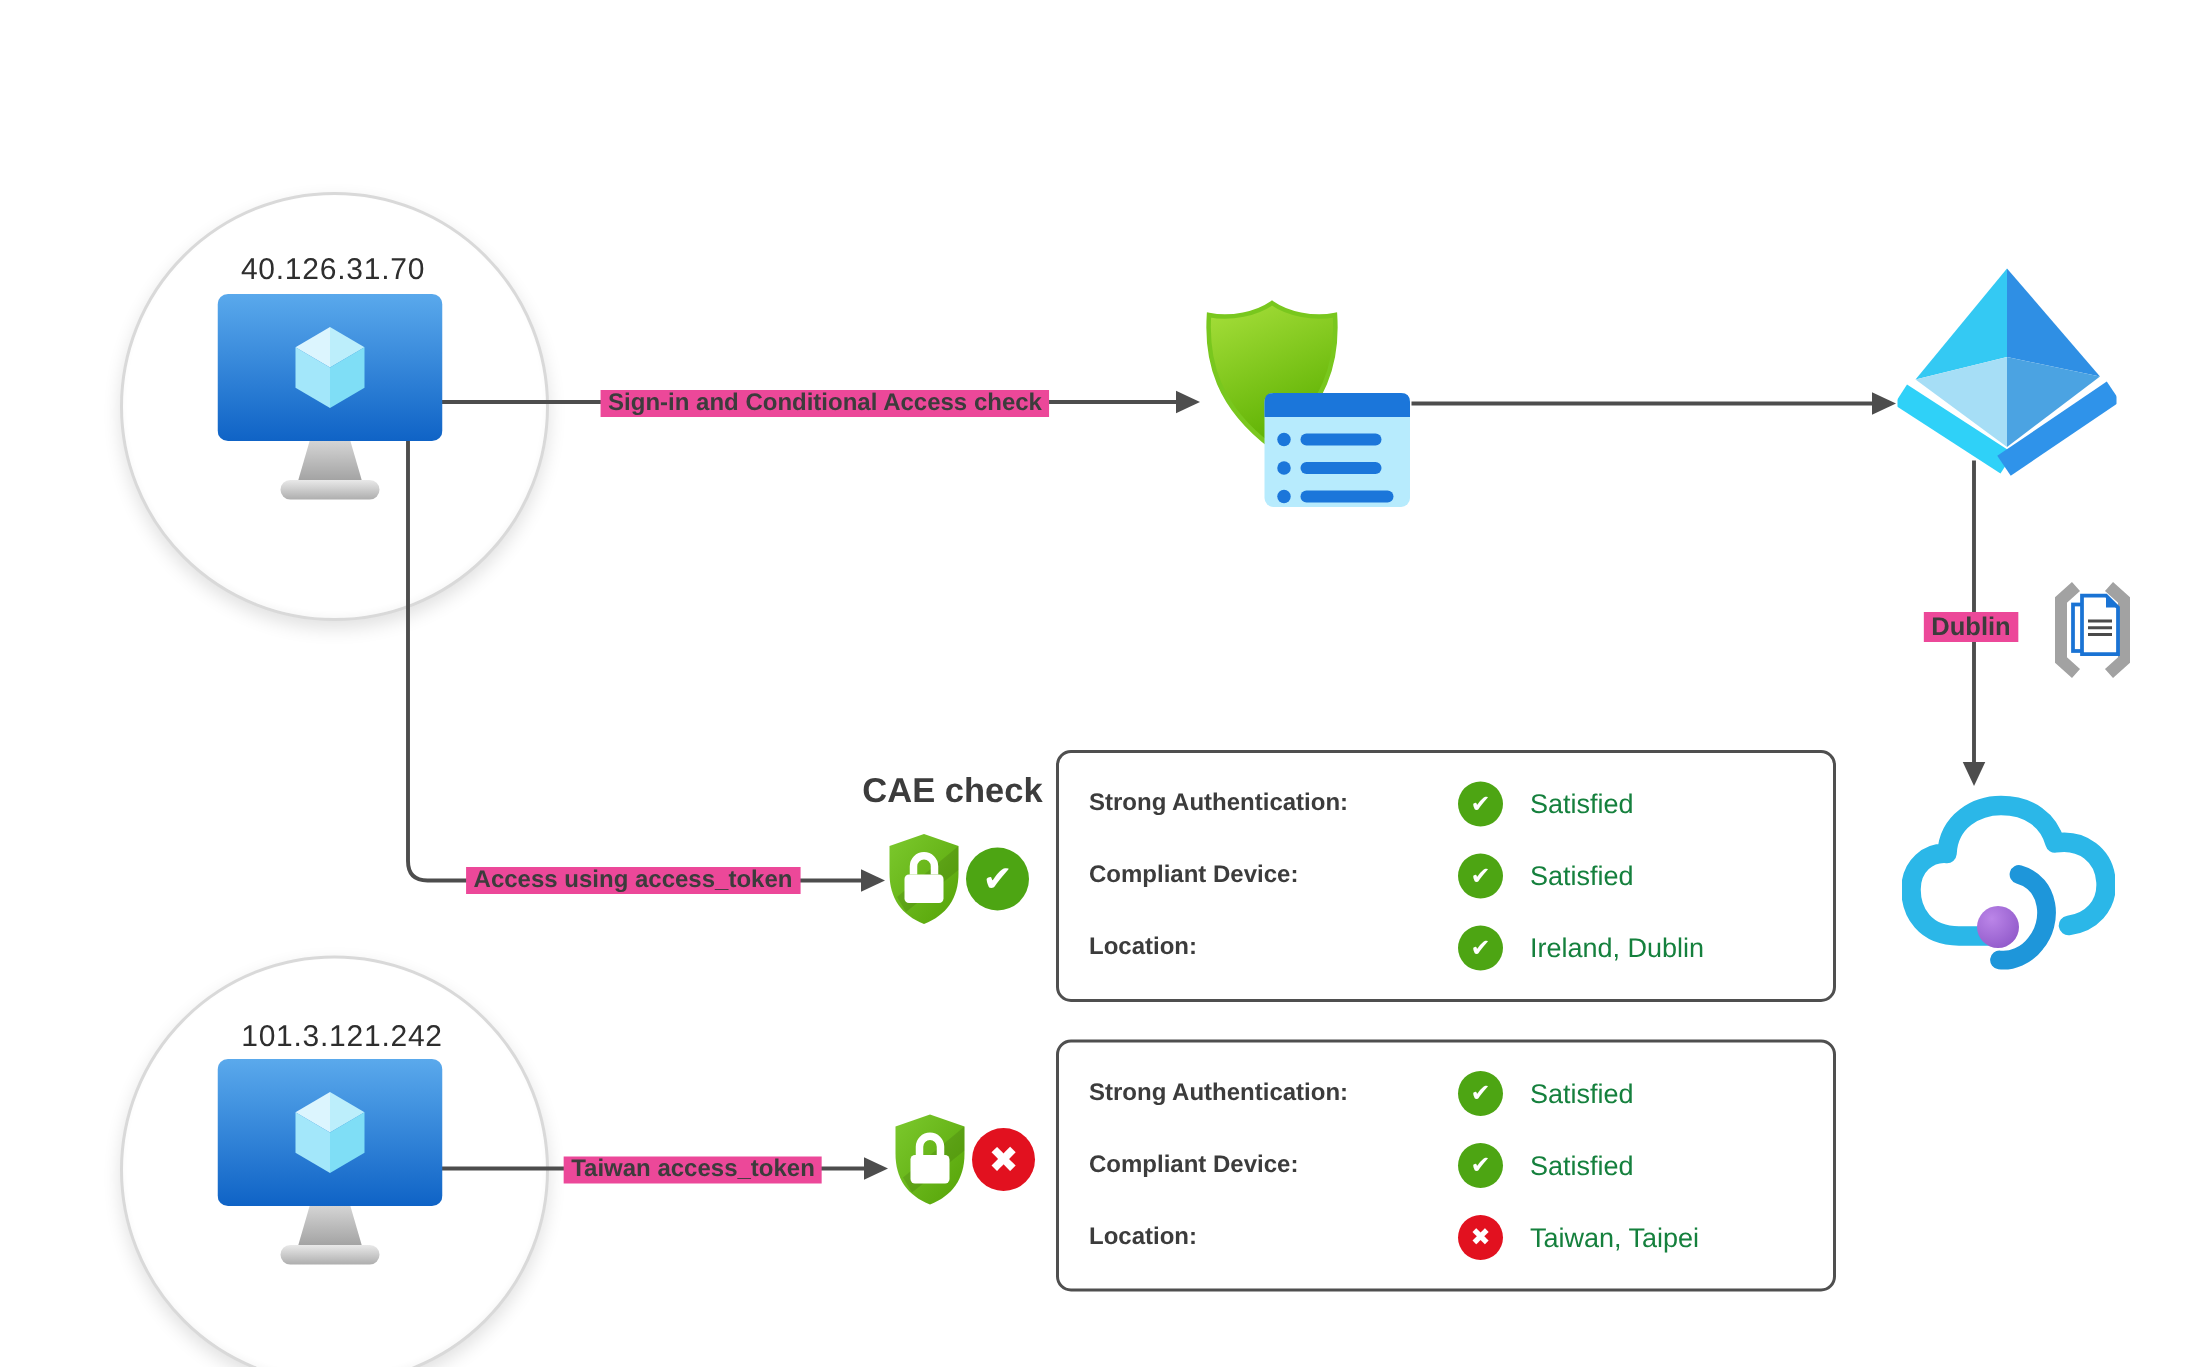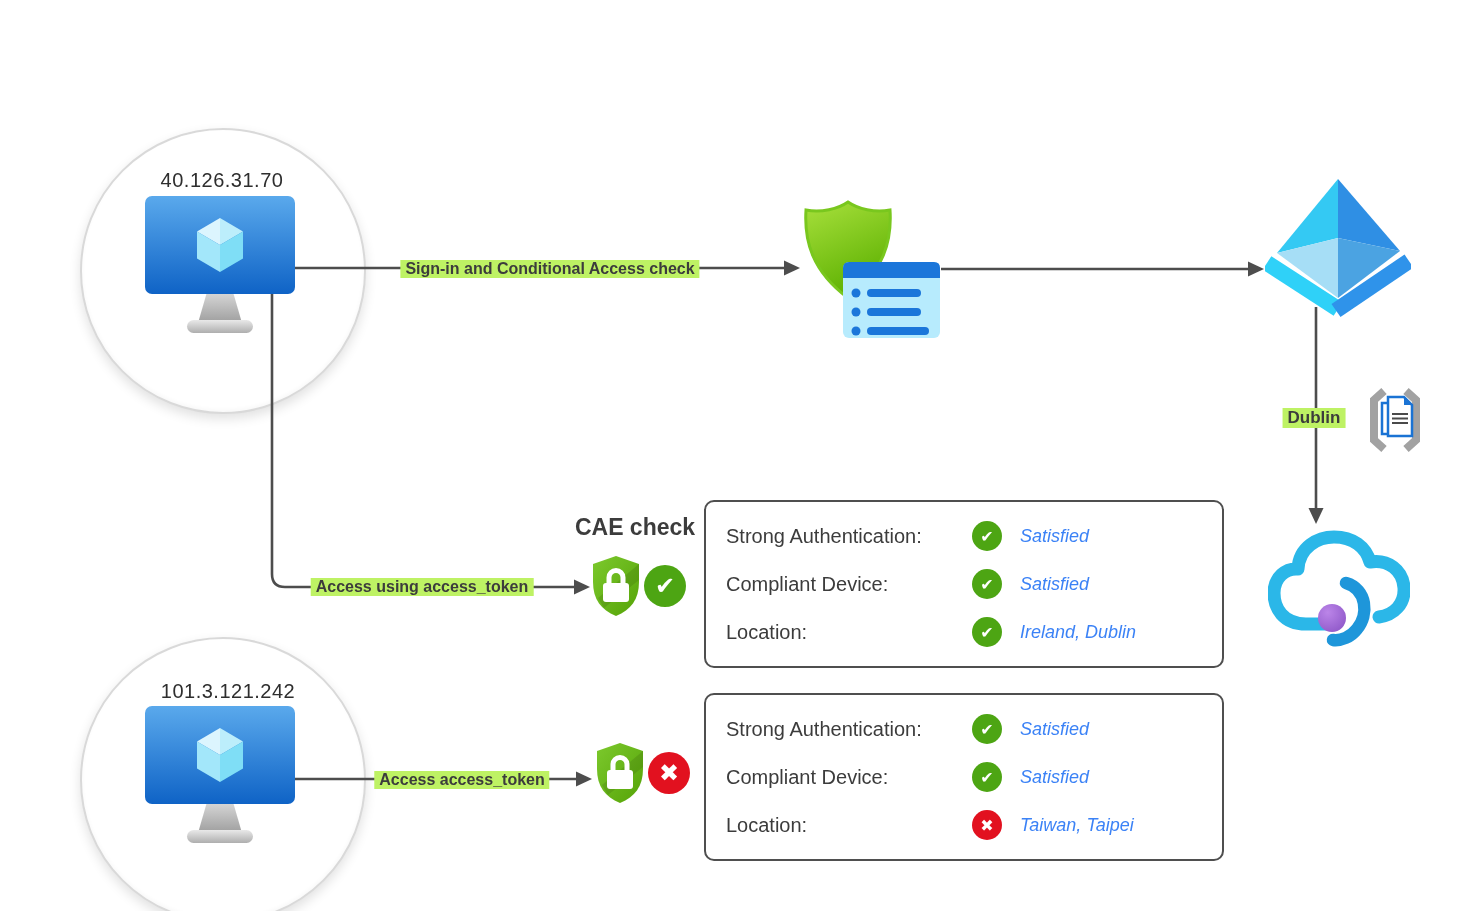--- a/index.html
+++ b/index.html
@@ -23,21 +23,21 @@
   .ip1{left:222px;top:128px;}
   .ip2{left:228px;top:639px;}
   .monitor{position:absolute;width:150px;height:142px;z-index:3;}
   .m1{left:145px;top:155px;}
   .m2{left:145px;top:665px;}
   
   .connectors{position:absolute;left:0;top:0;z-index:2;}
   
   .edge-label{
     position:absolute;transform:translate(-50%,-50%);
-    background:#bef264;padding:0 5px;font-weight:bold;font-size:16px;color:#3c3c3c;
+    background:#ec4899;padding:0 5px;font-weight:bold;font-size:16px;color:#3c3c3c;
     white-space:nowrap;z-index:4;
   }
   .lbl-signin{left:550px;top:228px;}
   .lbl-access{left:422px;top:546px;}
   .lbl-stolen{left:462px;top:739px;}
   .lbl-policy{left:1314px;top:377px;font-size:17px;}
   .lbl-cae{left:635px;top:486px;font-size:23px;background:transparent;}
   
   .icon-abs{position:absolute;z-index:3;}
   .ca-icon{left:795px;top:153px;width:150px;height:150px;}
@@ -63,23 +63,23 @@
   
   .result-box{
     position:absolute;left:704px;width:520px;height:168px;box-sizing:border-box;
     border:2.5px solid #4f4f4f;border-radius:10px;background:#fff;
     display:flex;flex-direction:column;justify-content:space-around;
     padding:10px 0 10px 20px;z-index:3;
   }
   .box1{top:459px;}
   .box2{top:652px;}
   .result-row{display:flex;align-items:center;}
-  .row-label{font-weight:normal;font-size:20px;color:#3c3c3c;flex:0 0 246px;}
+  .row-label{font-weight:bold;font-size:16px;color:#3c3c3c;flex:0 0 246px;}
   .result-row .status-circle{width:30px;height:30px;font-size:16px;}
-  .row-value{margin-left:18px;font-size:18px;color:#3b82f6;white-space:nowrap;font-style:italic;}
+  .row-value{margin-left:18px;font-size:18px;color:#15803d;white-space:nowrap;}
 </style>
 </head>
 <body>
 
 <div class="canvas">
 
   <svg width="0" height="0" style="position:absolute">
     <defs>
       <linearGradient id="scrGrad" x1="0" y1="0" x2="0" y2="1">
         <stop offset="0" stop-color="#5aa9ec"></stop>
@@ -149,21 +149,21 @@
     <g>
       <polygon points="75,22 52,35.5 75,49" fill="#dcf5fe"></polygon>
       <polygon points="75,22 98,35.5 75,49" fill="#bceefb"></polygon>
       <polygon points="52,35.5 52,62.5 75,76 75,49" fill="#a3e7fa"></polygon>
       <polygon points="98,35.5 98,62.5 75,76 75,49" fill="#7fdef6"></polygon>
     </g>
   </svg>
 
   <div class="edge-label lbl-signin">Sign-in and Conditional Access check</div>
   <div class="edge-label lbl-access">Access using access_token</div>
-  <div class="edge-label lbl-stolen">Access access_token</div>
+  <div class="edge-label lbl-stolen">Taiwan access_token</div>
   <div class="edge-label lbl-policy">Dublin</div>
   <div class="edge-label lbl-cae">CAE check</div>
 
   <svg class="icon-abs ca-icon" viewBox="0 0 150 150">
     <path d="M 53 8 C 43 15 26 19 11 16 C 9 47 17 77 53 104 C 89 77 97 47 95 16 C 80 19 63 15 53 8 Z" fill="url(#shieldGrad)" stroke="#79c71e" stroke-width="3"></path>
     <g transform="translate(48,68)">
       <rect x="0" y="0" width="97" height="76" rx="6" fill="#b7ebfd"></rect>
       <path d="M 0 6 Q 0 0 6 0 H 91 Q 97 0 97 6 V 16 H 0 Z" fill="#1b76da"></path>
       <g fill="#1b76da">
         <circle cx="13" cy="31" r="4.5"></circle>

